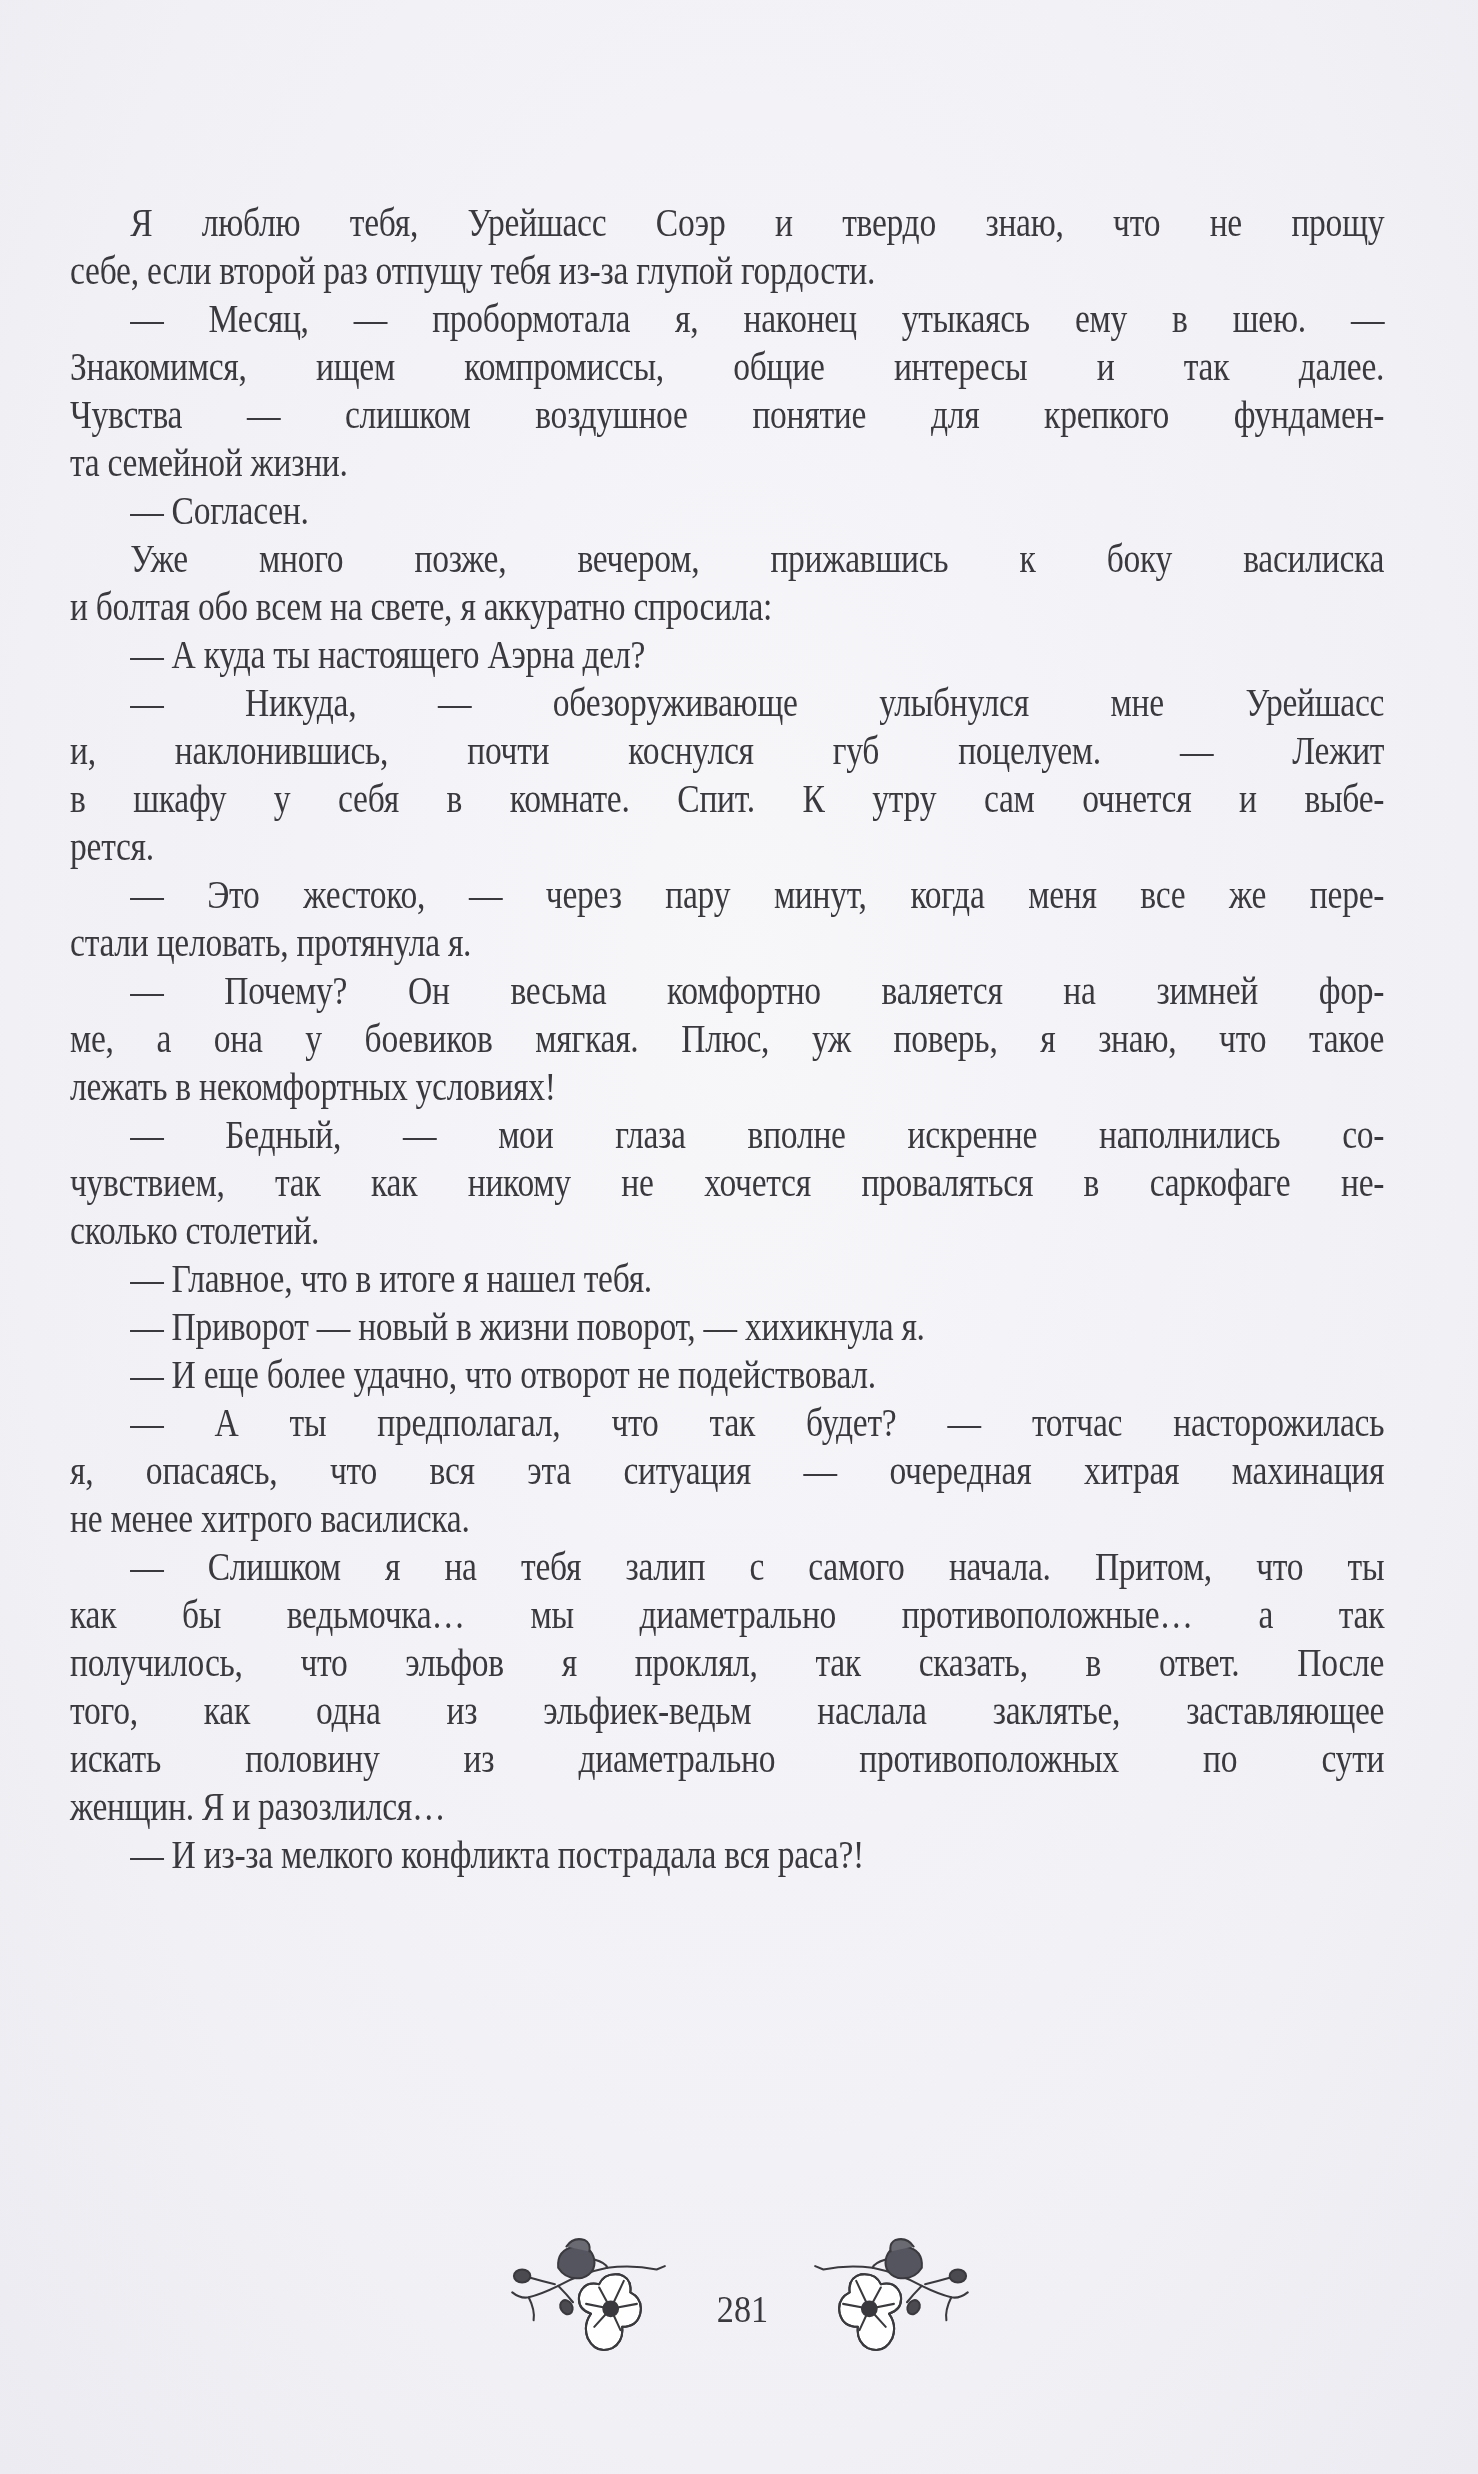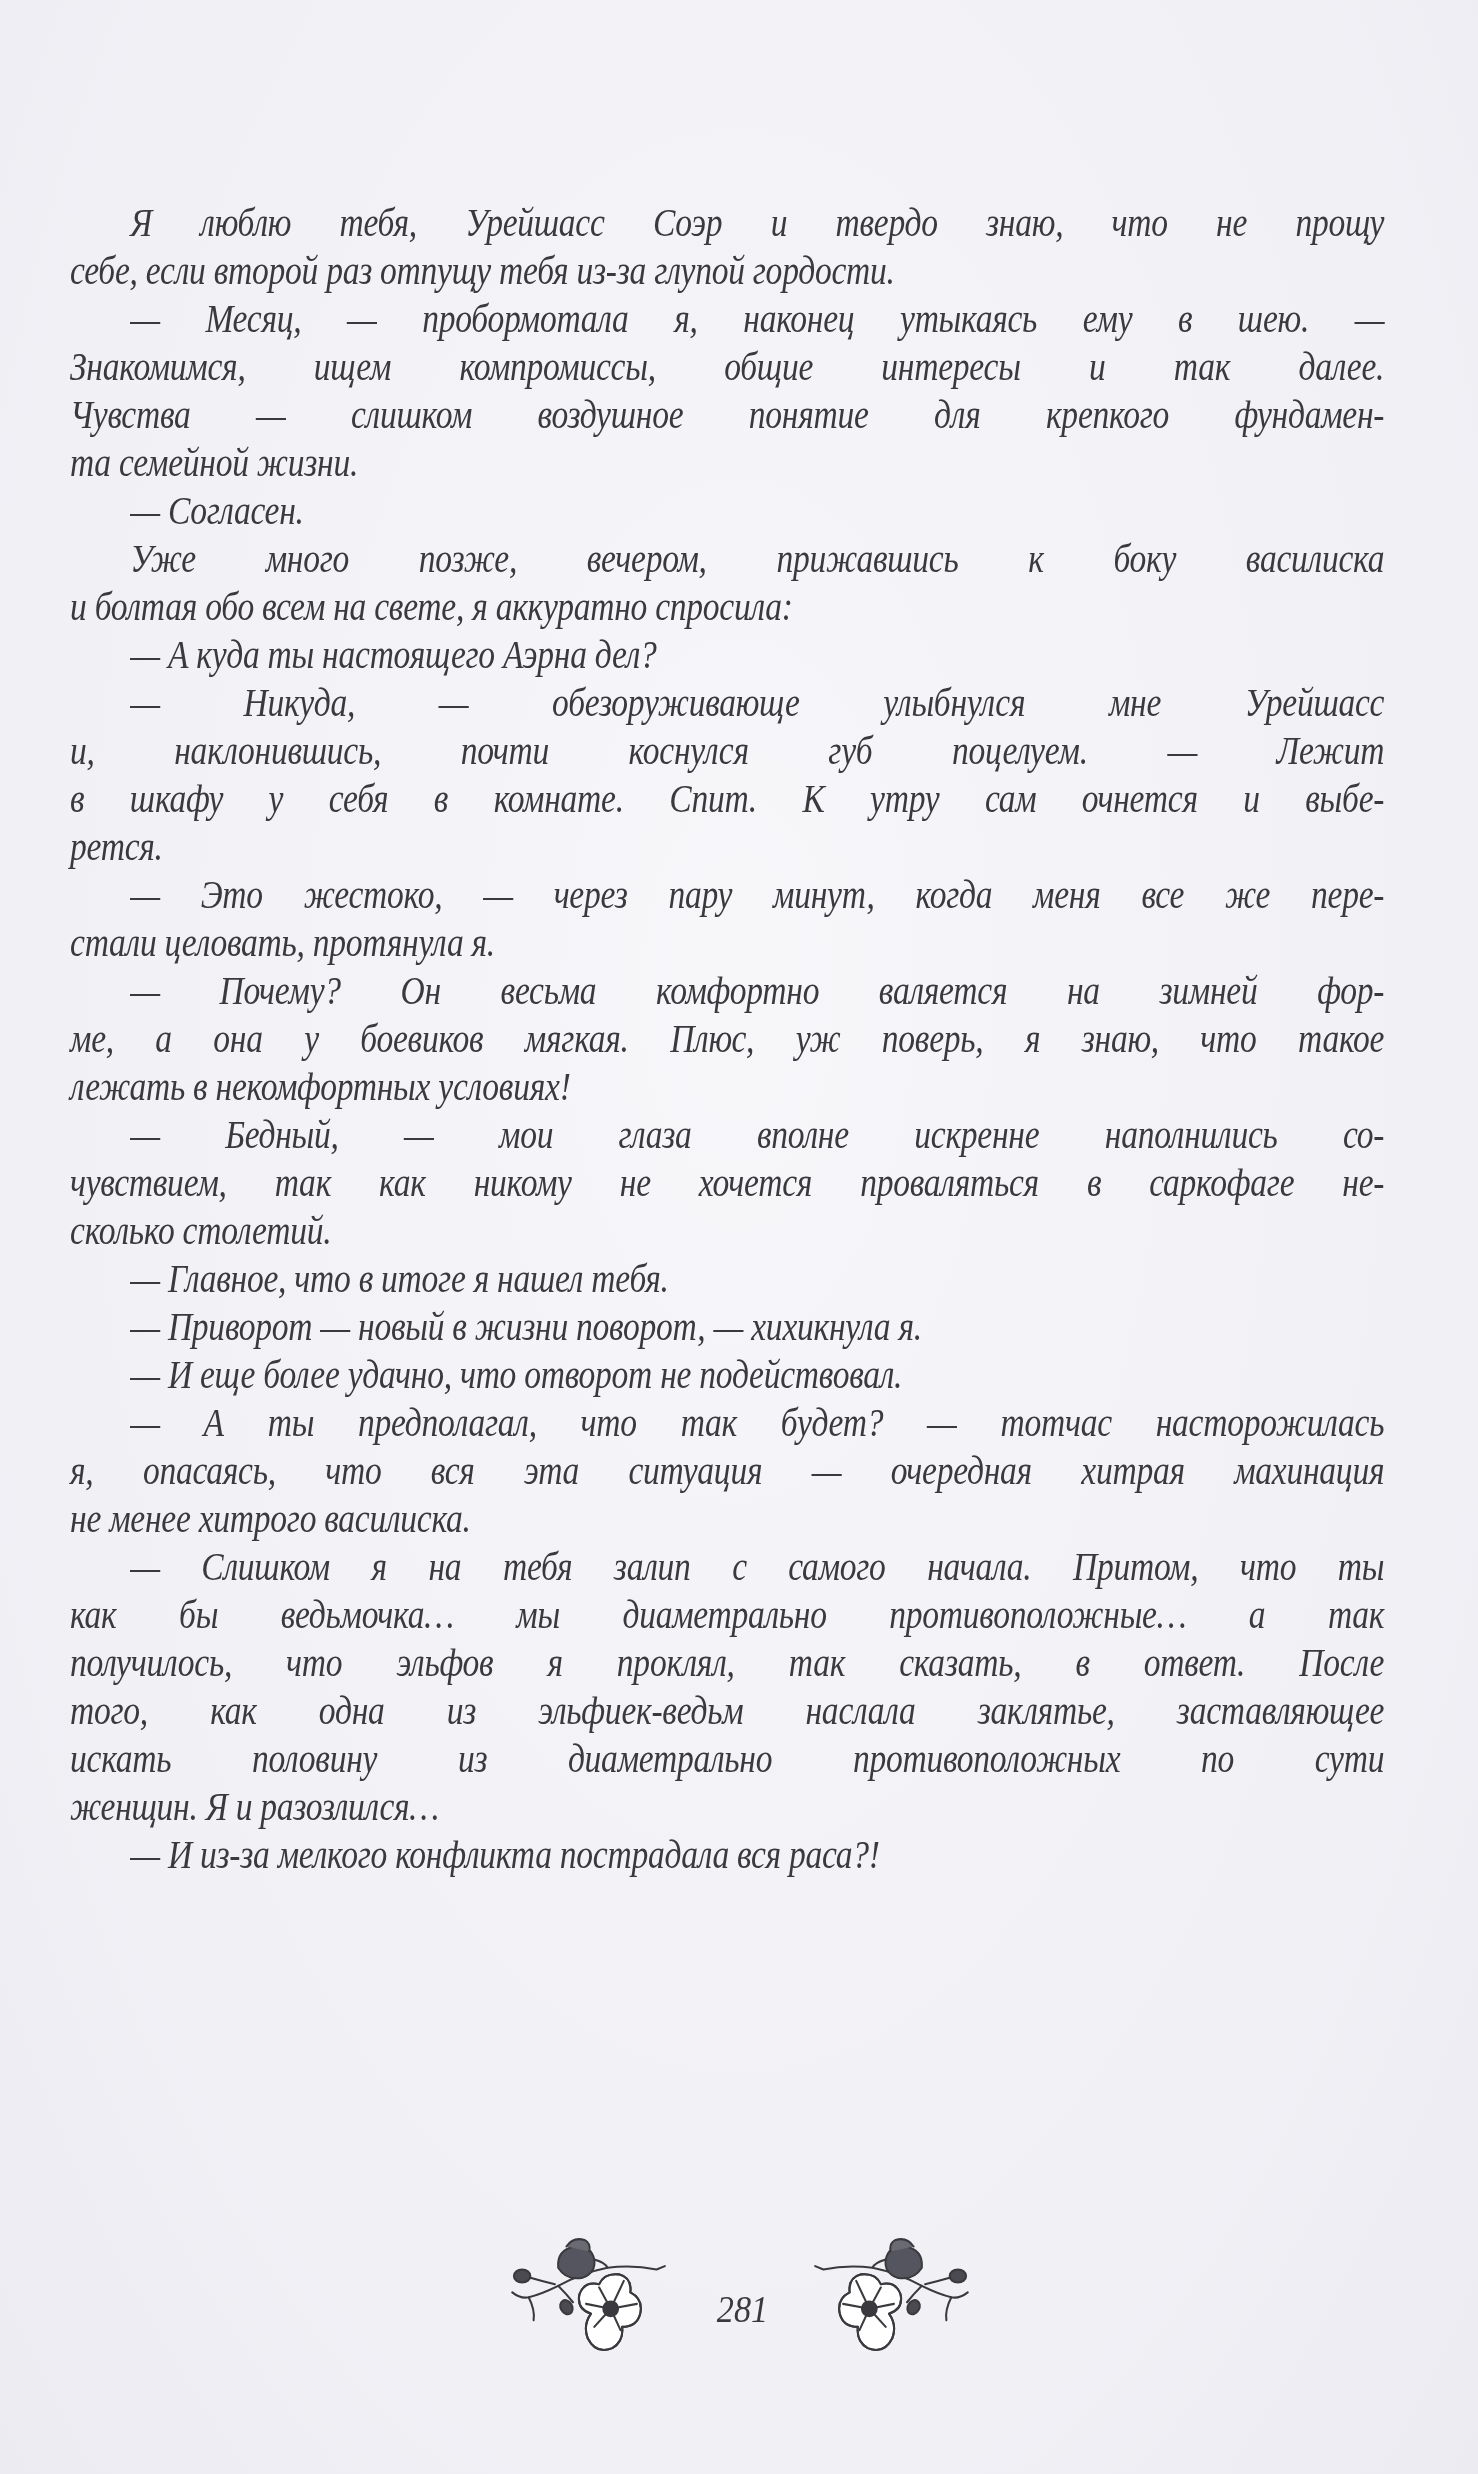--- a/index.html
+++ b/index.html
@@ -14,21 +14,20 @@
       position: relative;
       overflow: hidden;
       font-family: "Liberation Serif", "DejaVu Serif", serif;
       color: #3a3a3e;
     }
     .page {
       position: absolute;
       left: 0; top: 0;
       width: 1470px;
       height: 2475px;
-      font-style: italic;
     }
     .text-block {
       position: absolute;
       left: 70px;
       top: 199px;
       width: 1314px;
     }
     .line {
       height: 48px;
       line-height: 48px;

